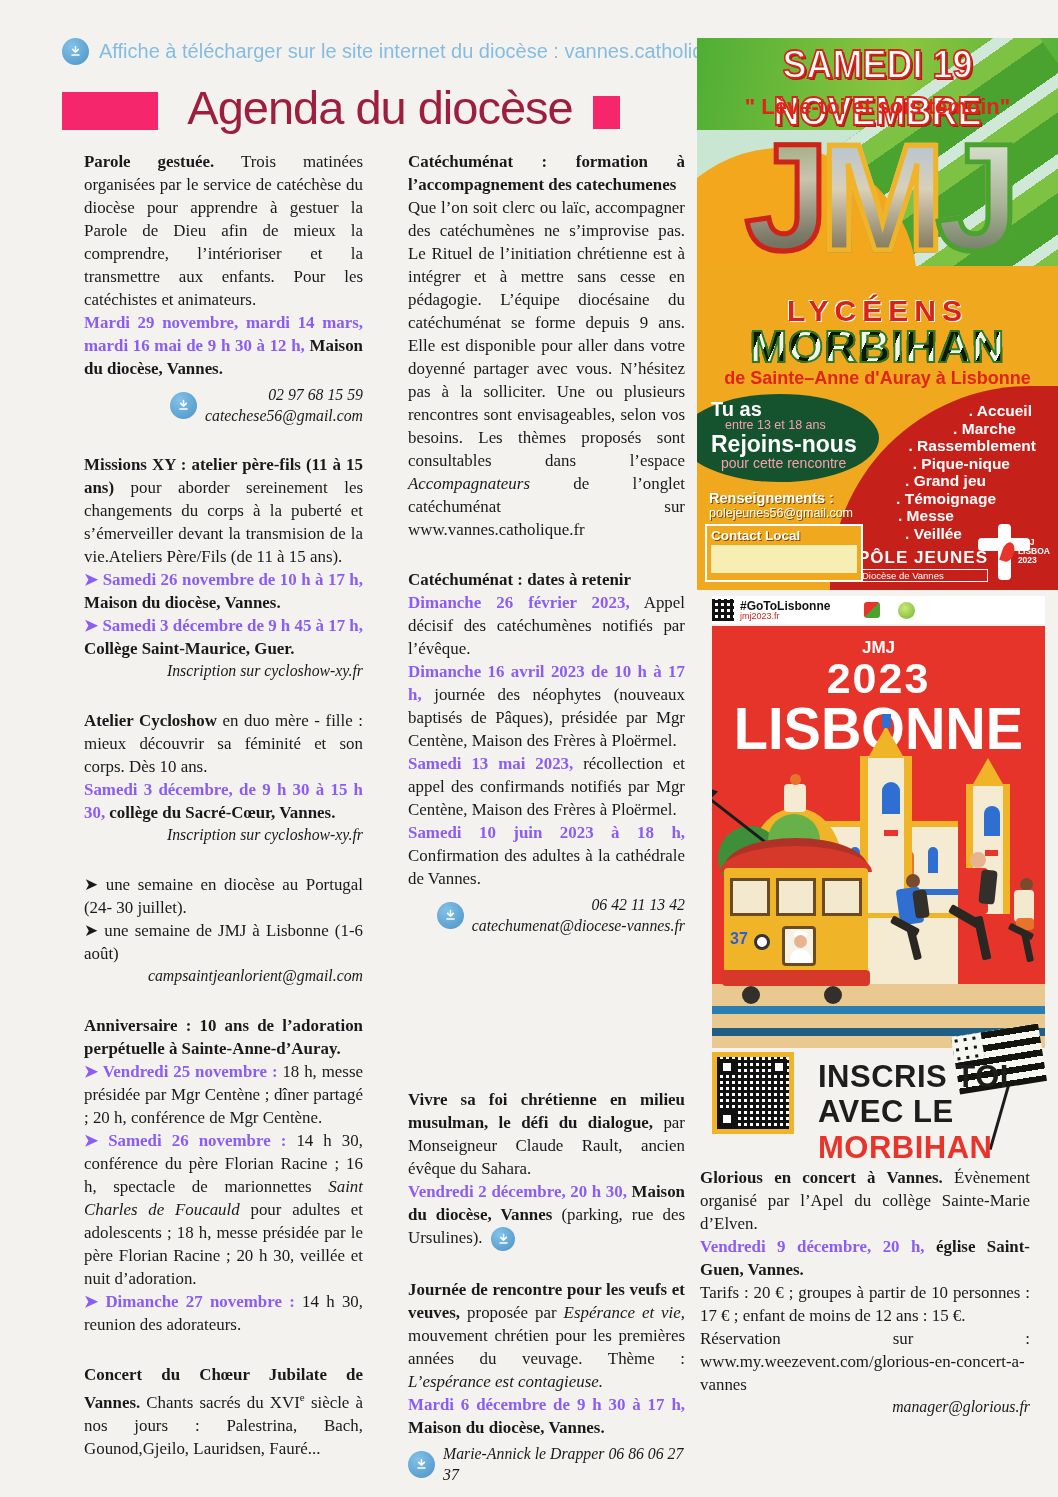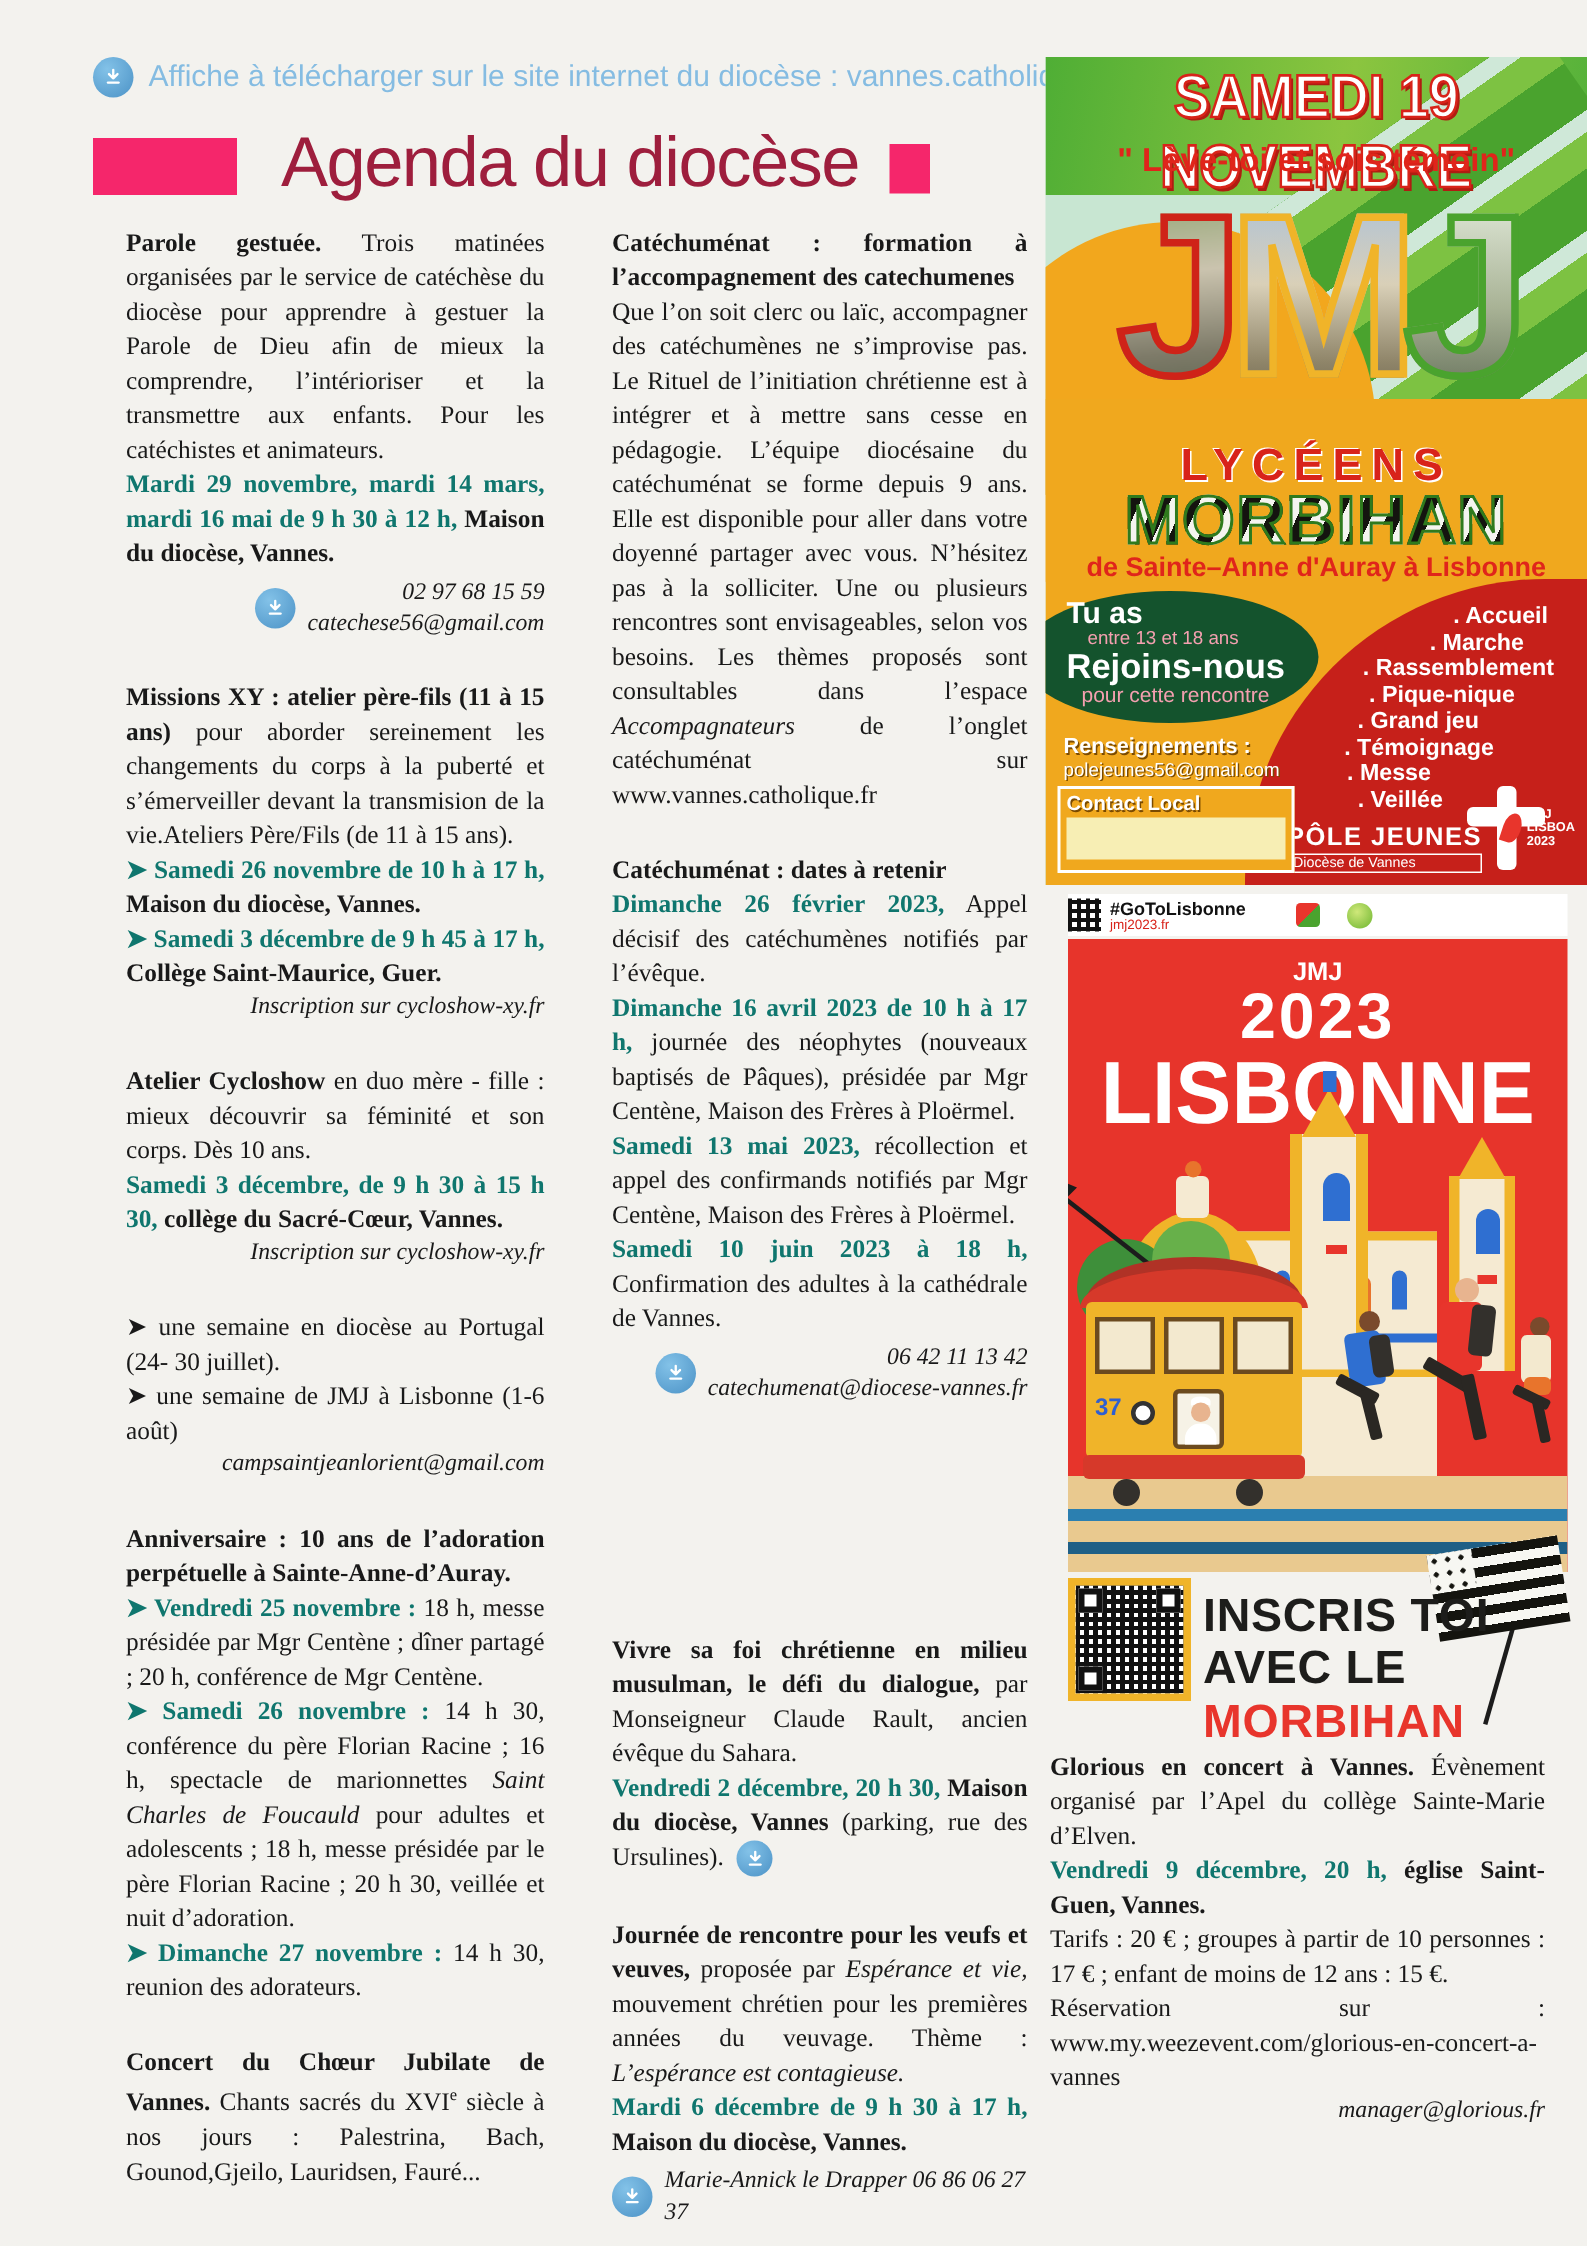--- a/index.html
+++ b/index.html
@@ -20,21 +20,21 @@
   .dl.sm{width:24px;height:24px;vertical-align:middle;}
 
   
   .col{position:absolute;top:150px;}
   #colL{left:62px;width:301px;}
   #colM{left:386px;width:299px;}
   #colR{position:absolute;left:700px;top:1166px;width:330px;}
   .block{margin-bottom:27px;margin-left:22px;}
   .para{margin:0;text-align:justify;font-size:16.9px;line-height:23px;}
   .b{font-weight:bold;}
-  .rd{font-weight:bold;color:#0f766e;}
+  .rd{font-weight:bold;color:#8b5cf6;}
   .it{font-style:italic;}
   .note{font-style:italic;font-size:15.8px;line-height:22px;text-align:right;margin:0;}
   .contact-row{display:flex;gap:8px;align-items:center;justify-content:flex-end;margin-top:4px;}
   .contact-row.left{justify-content:flex-start;}
   .clines{font-style:italic;font-size:15.8px;line-height:21px;text-align:right;}
   .clines.l{text-align:left;}
   sup{font-size:11px;}
 
   .gap-top{margin-top:152px;}
 
@@ -136,21 +136,21 @@
   .runner .t{position:absolute;border-radius:4px;}
   .runner .l{position:absolute;background:#2a2723;border-radius:2px;}
   .p2-arrow{position:absolute;left:-6px;top:168px;width:160px;height:3px;background:#1c1c1c;transform:rotate(38deg);transform-origin:left top;}
   .p2-ahead{position:absolute;left:-8px;top:160px;width:14px;height:14px;background:#1c1c1c;clip-path:polygon(0 0,100% 40%,40% 100%);}
 
   
   #inscris{position:absolute;left:712px;top:1052px;width:333px;height:104px;}
   .qr-big{width:82px;height:82px;border:5px solid #f0b429;position:relative;}
   .qr-big .c1,.qr-big .c2,.qr-big .c3{position:absolute;width:16px;height:16px;border:4px solid #111;background:#fff;box-sizing:border-box;}
   .qr-big .c1{left:2px;top:2px;} .qr-big .c2{right:2px;top:2px;} .qr-big .c3{left:2px;bottom:2px;}
-  #inscris .txt{position:absolute;left:90px;top:8px;font-family:"Liberation Sans",sans-serif;font-weight:800;color:#1d1d1b;z-index:2;}
+  #inscris .txt{position:absolute;left:106px;top:8px;font-family:"Liberation Sans",sans-serif;font-weight:800;color:#1d1d1b;z-index:2;}
   #inscris .t1{font-size:31px;line-height:34px;letter-spacing:0.5px;}
   #inscris .t2{font-size:31px;line-height:36px;letter-spacing:0.5px;}
   #inscris .red{color:#e8352c;}
   .bflag{position:absolute;right:2px;top:-22px;width:88px;height:58px;transform:rotate(-9deg);z-index:1;
       background:repeating-linear-gradient(180deg,#14140f 0 6.5px,#f7f7f2 6.5px 13px);}
   .bflag::before{content:"";position:absolute;left:0;top:0;width:30px;height:26px;background:#f7f7f2;
       background-image:radial-gradient(#14140f 1.6px,transparent 1.8px);background-size:9px 9px;}
   .bpole{position:absolute;right:36px;top:-26px;width:3px;height:126px;background:#1c1c1c;transform:rotate(16deg);}
 
   [data-interactable]{box-sizing:border-box;}

